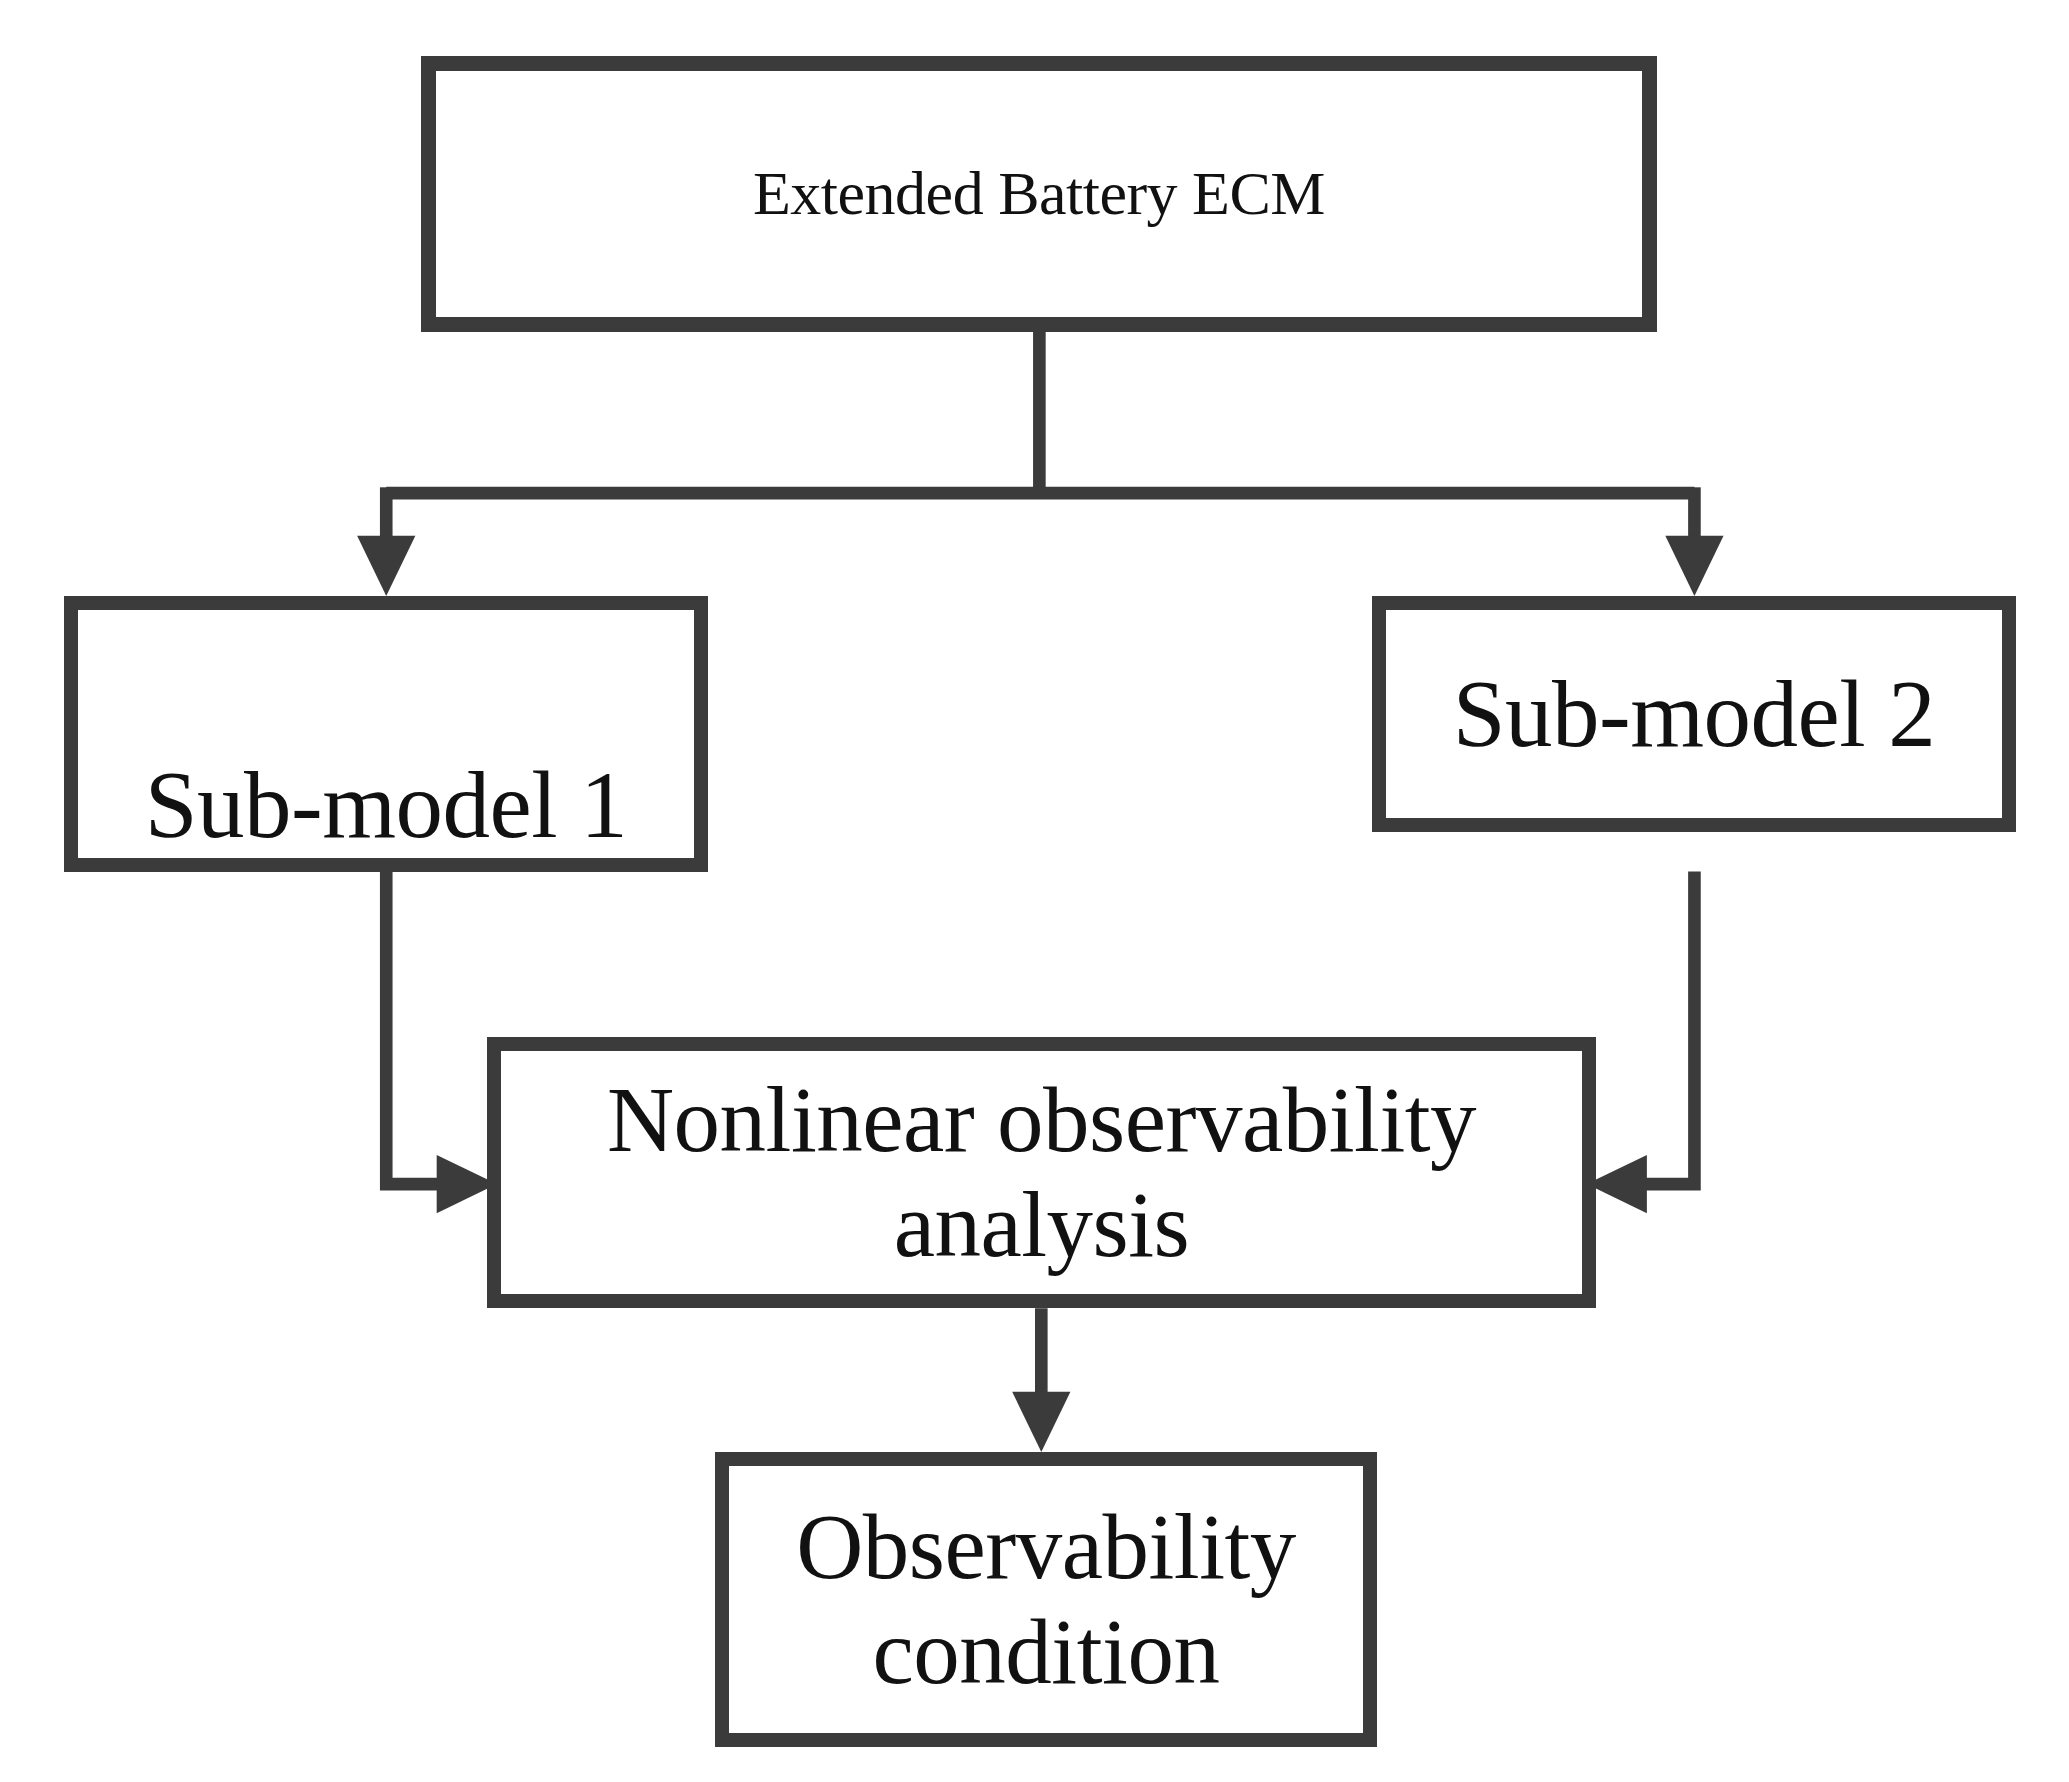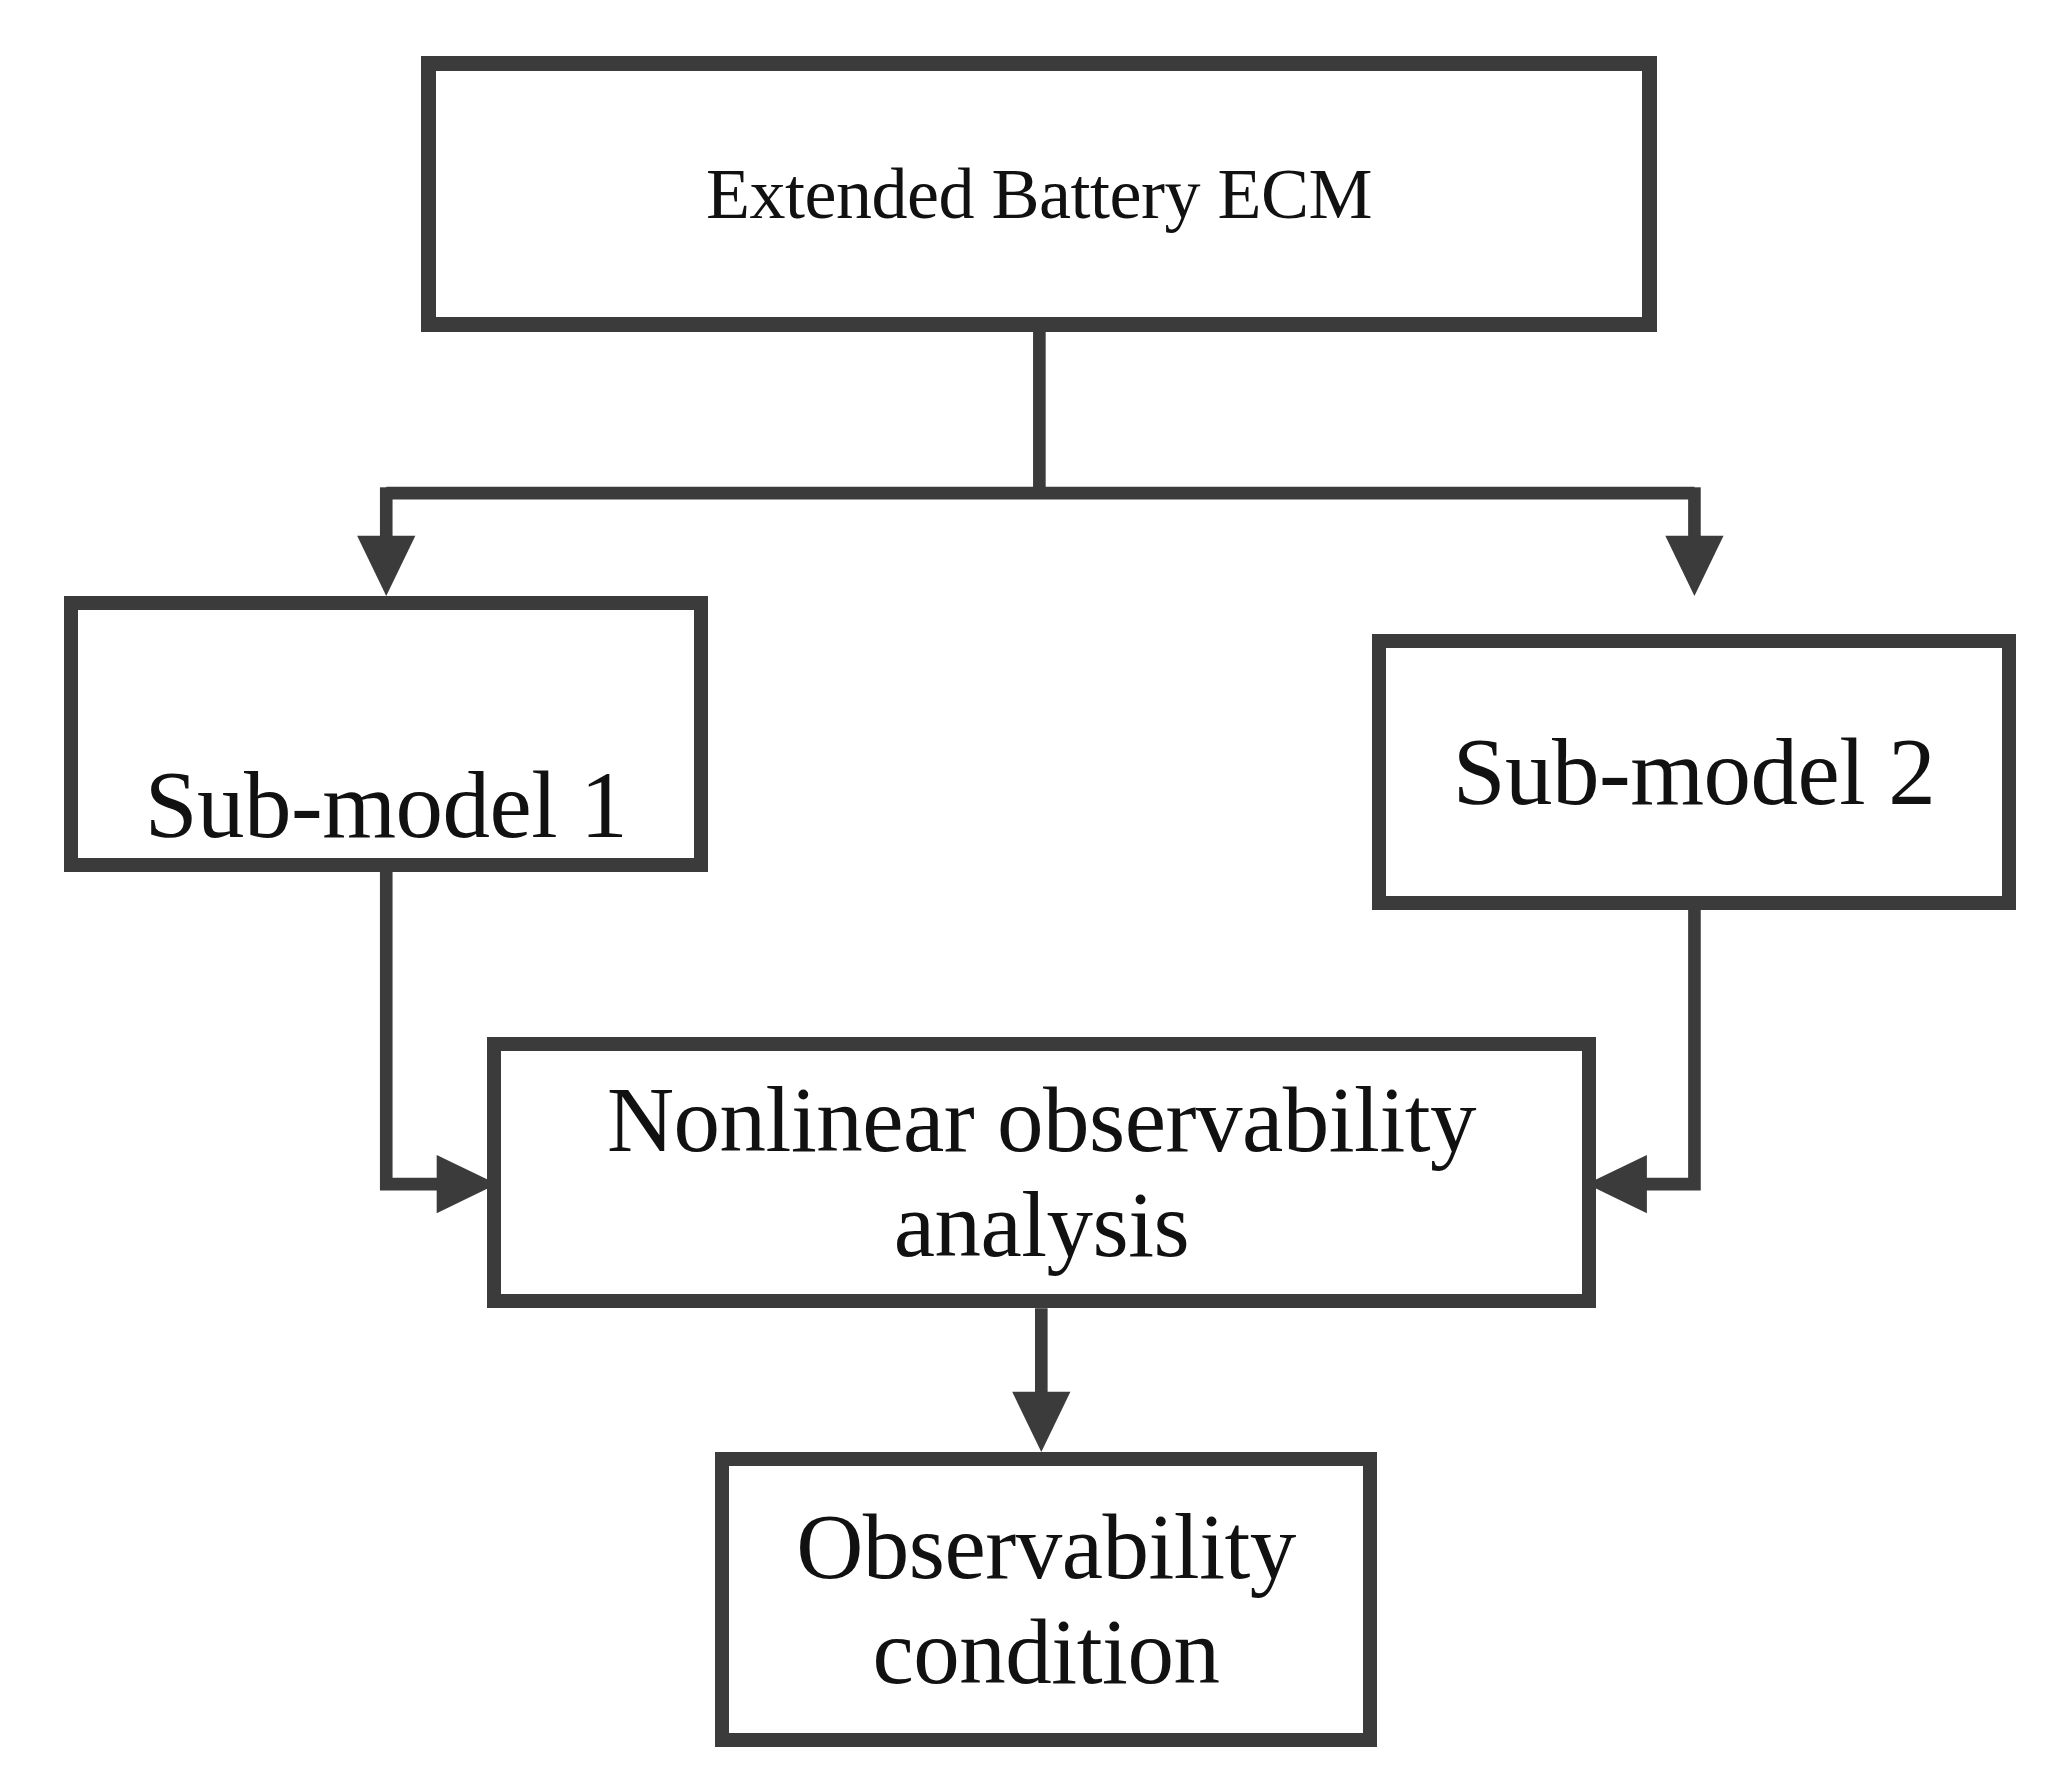--- a/index.html
+++ b/index.html
@@ -44,33 +44,32 @@
     line-height: 1.12;
     letter-spacing: -0.5px;
     padding: 0 9.7px;
     white-space: pre-line;
   }
   
   #node-root {
     left: 421px; top: 56px; width: 1236px; height: 276px;
     border-width: 15.5px;
   }
-  #node-root .node-label { font-size: 72px; }
+  #node-root .node-label { font-size: 62px; }
 
   #node-sub1 {
     left: 64px; top: 596px; width: 644px; height: 276px;
     border-width: 14.6px;
     align-items: flex-end;
   }
   #node-sub1 .node-label { font-size: 95px; }
 
   #node-sub2 {
-    left: 1372px; top: 596px; width: 644px; height: 276px;
+    left: 1372px; top: 596px; width: 644px; height: 236px;
     border-width: 14.6px;
-    margin-top: 38px;
   }
   #node-sub2 .node-label { font-size: 95px; }
 
   #node-analysis {
     left: 487px; top: 1037px; width: 1109px; height: 271px;
     border-width: 14.6px;
   }
   #node-analysis .node-label { font-size: 93px; }
 
   #node-condition {

